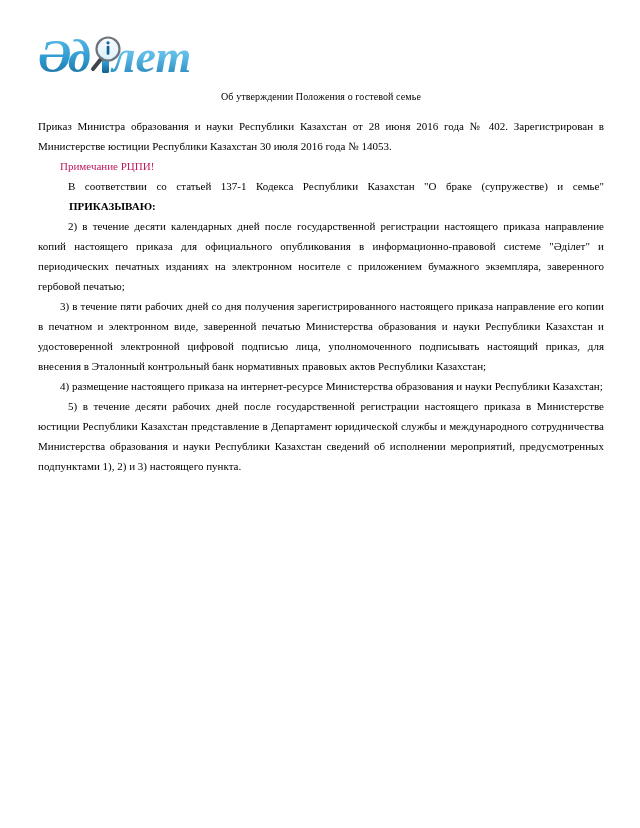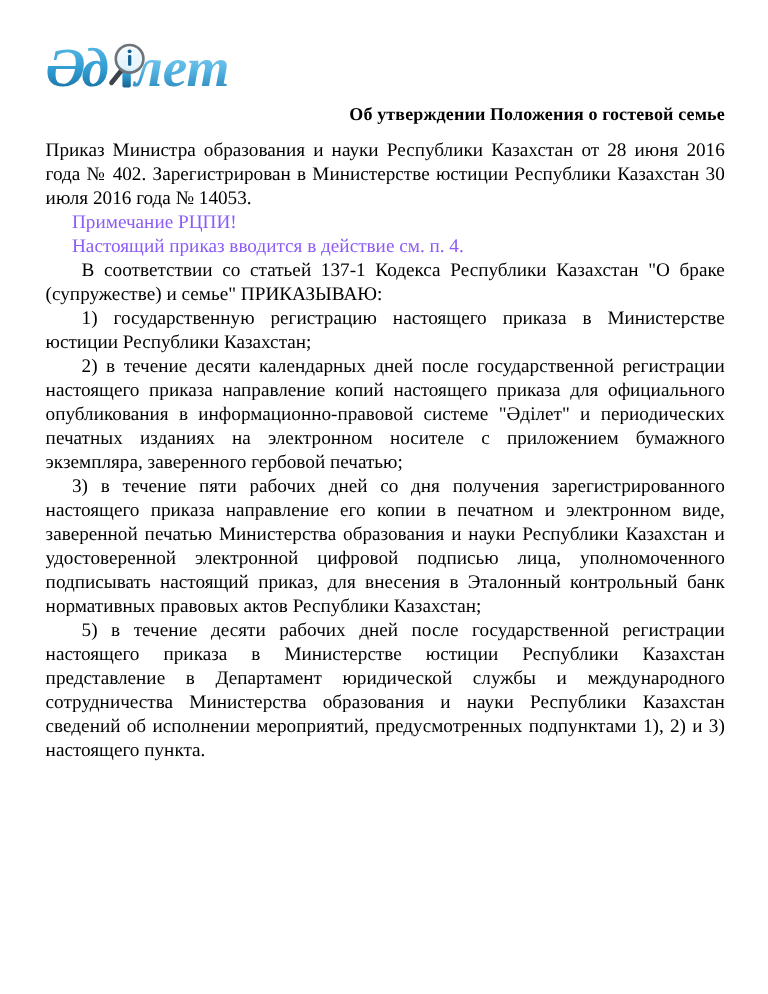--- a/index.html
+++ b/index.html
@@ -31,48 +31,49 @@
   }
   .logo-svg { display: block; }
   
   .doc {
     position: absolute;
     left: 38px;
     top: 88px;
     width: 566px;
   }
   .doc-title {
-    font-weight: bold;
-    font-size: 15px;
+    font-weight: normal;
+    font-size: 10px;
     line-height: 17px;
-    text-align: right;
+    text-align: center;
     margin: 0 0 11px 0;
     letter-spacing: 0.1px;
   }
   p.para {
     margin: 0;
-    font-size: 16px;
+    font-size: 11px;
     line-height: 20px;
     text-align: justify;
     text-justify: inter-word;
     hyphens: none;
   }
   p.indent {
     text-indent: 22px;
   }
   p.indent-lg {
     text-indent: 30px;
   }
   .red-note {
-    color: #8b5cf6;
+    color: #be185d;
     text-indent: 22px;
     text-align: left;
   }
   .bold {
-    font-weight: normal;
+    font-weight: bold;
+    margin-left: 31px;
   }
 </style>
 </head>
 <body>
 
 <div class="page">
 
   <div class="logo-wrap">
     <svg class="logo-svg" width="190" height="52" viewBox="0 0 190 52">
       <defs>
@@ -113,30 +114,29 @@
   <div class="doc">
 
     <div class="doc-title">
       <span>Об утверждении Положения о гостевой семье</span>
     </div>
 
     <p class="para">Приказ Министра образования и науки Республики Казахстан от 28 июня 2016 года № 402. Зарегистрирован в Министерстве юстиции Республики Казахстан 30 июля 2016 года № 14053.</p>
 
     <p class="para red-note">Примечание РЦПИ!</p>
 
-    <p class="para red-note">Настоящий приказ вводится в действие см. п. 4.</p>
 
     <p class="para indent-lg"><span>В соответствии со статьей 137-1 Кодекса Республики Казахстан "О браке (супружестве) и семье" </span><span class="bold">ПРИКАЗЫВАЮ:</span></p>
 
 
 
 
-    <p class="para indent-lg">1) государственную регистрацию настоящего приказа в Министерстве юстиции Республики Казахстан;</p>
 
     <p class="para indent-lg">2) в течение десяти календарных дней после государственной регистрации настоящего приказа направление копий настоящего приказа для официального опубликования в информационно-правовой системе "Әділет" и периодических печатных изданиях на электронном носителе с приложением бумажного экземпляра, заверенного гербовой печатью;</p>
 
     <p class="para indent">3) в течение пяти рабочих дней со дня получения зарегистрированного настоящего приказа направление его копии в печатном и электронном виде, заверенной печатью Министерства образования и науки Республики Казахстан и удостоверенной электронной цифровой подписью лица, уполномоченного подписывать настоящий приказ, для внесения в Эталонный контрольный банк нормативных правовых актов Республики Казахстан;</p>
 
+    <p class="para indent">4) размещение настоящего приказа на интернет-ресурсе Министерства образования и науки Республики Казахстан;</p>
 
     <p class="para indent-lg">5) в течение десяти рабочих дней после государственной регистрации настоящего приказа в Министерстве юстиции Республики Казахстан представление в Департамент юридической службы и международного сотрудничества Министерства образования и науки Республики Казахстан сведений об исполнении мероприятий, предусмотренных подпунктами 1), 2) и 3) настоящего пункта.</p>
 
   </div>
 </div>
 
 </body></html>

